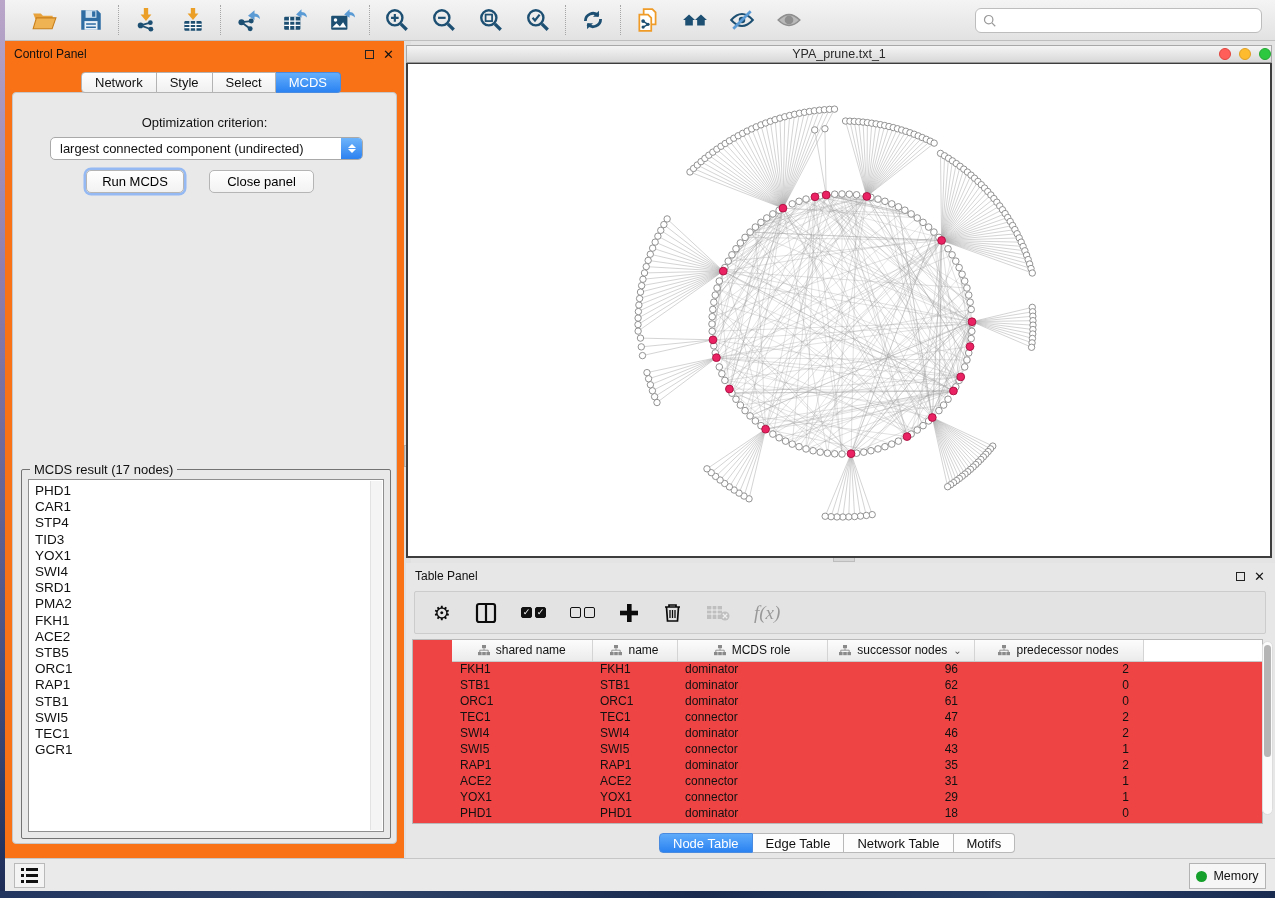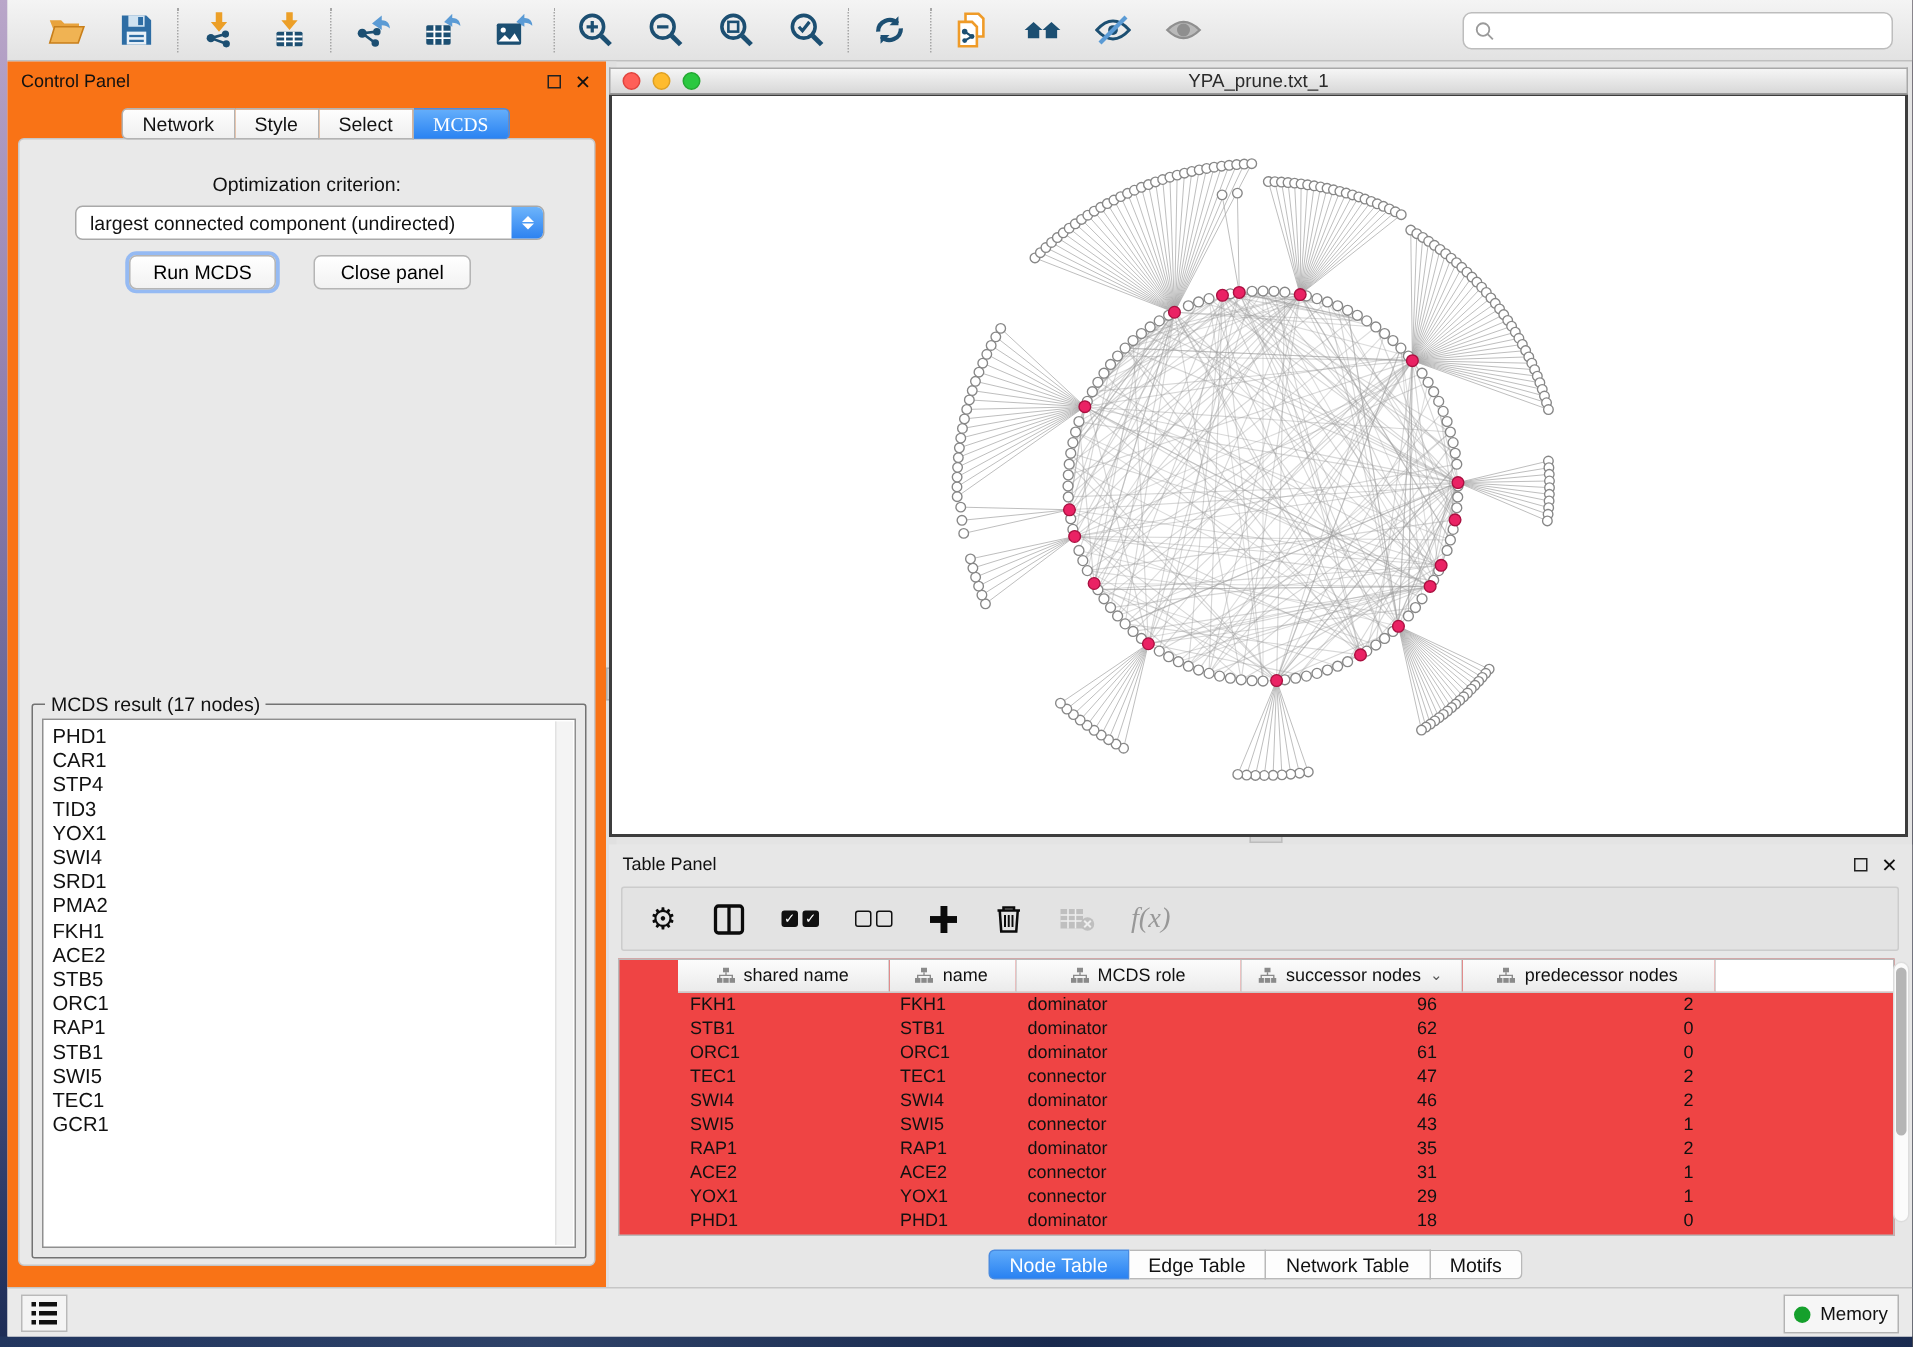--- a/index.html
+++ b/index.html
@@ -29,21 +29,21 @@
   .panel-head{height:24px;display:flex;align-items:center;padding:2px 10px 0 9px;font-size:12px;}
   .panel-head .ph-title{flex:1;}
   .ph-icons{display:flex;gap:9px;align-items:center;}
   .float-glyph{width:9px;height:9px;border:1.5px solid #222;display:inline-block;cursor:pointer;}
   .close-glyph{font-size:13px;font-weight:bold;color:#111;line-height:9px;cursor:pointer;}
   #cp-tabs{position:absolute;left:76px;top:31px;display:flex;z-index:3;}
   .cp-tab{height:21px;padding:2px 13px 0;background:linear-gradient(#fefefe,#f0f0f0);
     border:1px solid #b3b3b3;border-left-width:0;font-size:13px;cursor:pointer;}
   .cp-tab:first-child{border-left-width:1px;border-radius:4px 0 0 4px;}
   .cp-tab:last-child{border-radius:0 4px 4px 0;}
-  .cp-tab.active{background:linear-gradient(#64aefb,#2b83f2);color:#fff;border-color:#4a8be0;font-family:Liberation Serif, serif;}
+  .cp-tab.active{background:linear-gradient(#64aefb,#2b83f2);color:#fff;border-color:#4a8be0;}
   #cp-content{position:absolute;left:7px;right:7px;top:51px;bottom:14px;
     background:#e9e9e9;border:1px solid #c7c7c7;border-radius:4px;}
   #opt-label{position:absolute;left:0;right:0;top:22px;text-align:center;font-size:13px;}
   #opt-select{position:absolute;left:37px;top:44px;width:313px;height:23px;background:#fff;
     border:1px solid #a9a9a9;border-radius:5px;display:flex;align-items:center;cursor:pointer;}
   #opt-select .sel-text{flex:1;font-size:13px;padding-left:9px;white-space:nowrap;overflow:hidden;}
   #opt-select .sel-btn{width:21px;height:21px;margin:0;border-radius:0 4px 4px 0;
     background:linear-gradient(#6db4fb,#2d82f0);display:flex;flex-direction:column;
     align-items:center;justify-content:center;gap:1px;}
   .chev{width:0;height:0;border-left:4px solid transparent;border-right:4px solid transparent;}
@@ -65,21 +65,21 @@
 
   
   #v-split{position:absolute;left:399px;top:41px;width:7px;height:817px;background:#e0e0e0;cursor:col-resize;}
   #v-grip{position:absolute;left:0;top:404px;width:7px;height:22px;background:#cfcfcf;border:1px solid #b0b0b0;}
   #h-grip{position:absolute;left:828px;top:556px;width:22px;height:6px;background:#d6d6d6;border:1px solid #bdbdbd;cursor:row-resize;}
 
   
   #net-frame{position:absolute;left:401px;top:45px;width:866px;height:513px;}
   #net-title{height:18px;background:linear-gradient(#f5f5f5,#d8d8d8);
     border:1px solid #a8a8a8;border-bottom:1px solid #979797;position:relative;
-    display:flex;align-items:center;}
+    display:flex;align-items:center;justify-content:flex-end;}
   .lights{display:flex;gap:8px;margin-left:8px;}
   .light{width:12px;height:12px;border-radius:50%;cursor:pointer;}
   .light.red{background:#ff5f58;border:0.5px solid #e0443e;}
   .light.yellow{background:#febb2e;border:0.5px solid #dfa023;}
   .light.green{background:#2bc840;border:0.5px solid #24a832;}
   #net-title .nt-text{position:absolute;left:0;right:0;text-align:center;font-size:12.5px;color:#2b2b2b;}
   #net-canvas{position:absolute;left:0;top:18px;right:0;bottom:0;background:#fff;
     border:2px solid #3d3d3d;border-top-width:1px;}
   #net-canvas svg{position:absolute;left:0;top:0;width:100%;height:100%;}
 

